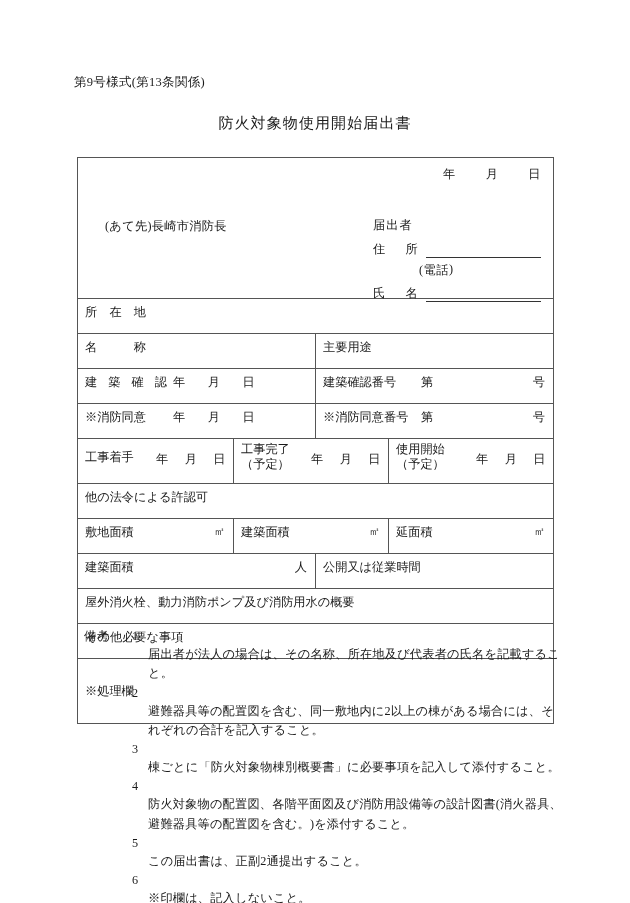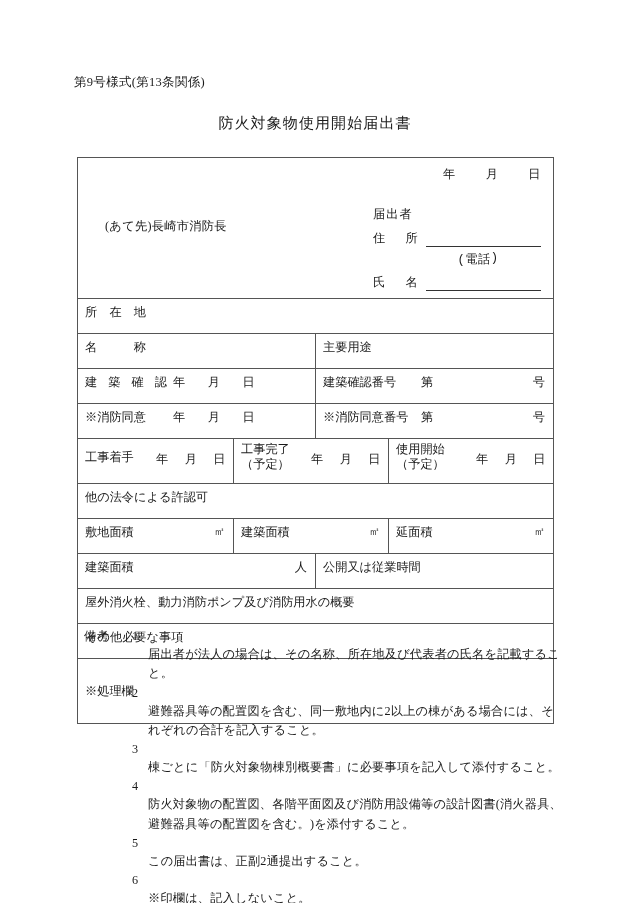--- a/index.html
+++ b/index.html
@@ -79,23 +79,22 @@
     position: absolute;
     left: 27px;
     top: 36px;
     white-space: nowrap;
     letter-spacing: .3px;
     margin-top: 24px;
   }
   .submitter {
     position: absolute;
     left: 295px;
-    top: 48px;
+    top: 59px;
     width: 168px;
-    font-family: Liberation Mono, monospace;
   }
   .submitter .lbl-plain {
     letter-spacing: 1px;
     margin-bottom: 7px;
   }
   .field-line {
     display: flex;
     align-items: flex-end;
     margin-bottom: 0;
   }
@@ -104,21 +103,21 @@
     letter-spacing: 4px;
     padding-right: 4px;
   }
   .field-line .fline {
     flex: 1 1 auto;
     border-bottom: 1px solid #333;
     height: 15px;
   }
   .tel-line {
     display: flex;
-    justify-content: center;
+    justify-content: flex-start;
     width: 118px;
     margin: 4px 0 6px 46px;
     letter-spacing: .5px;
   }
   .lbl-wide { letter-spacing: 4px; }
 
   .inline-date {
     position: absolute;
     left: 95px;
     top: 4px;

